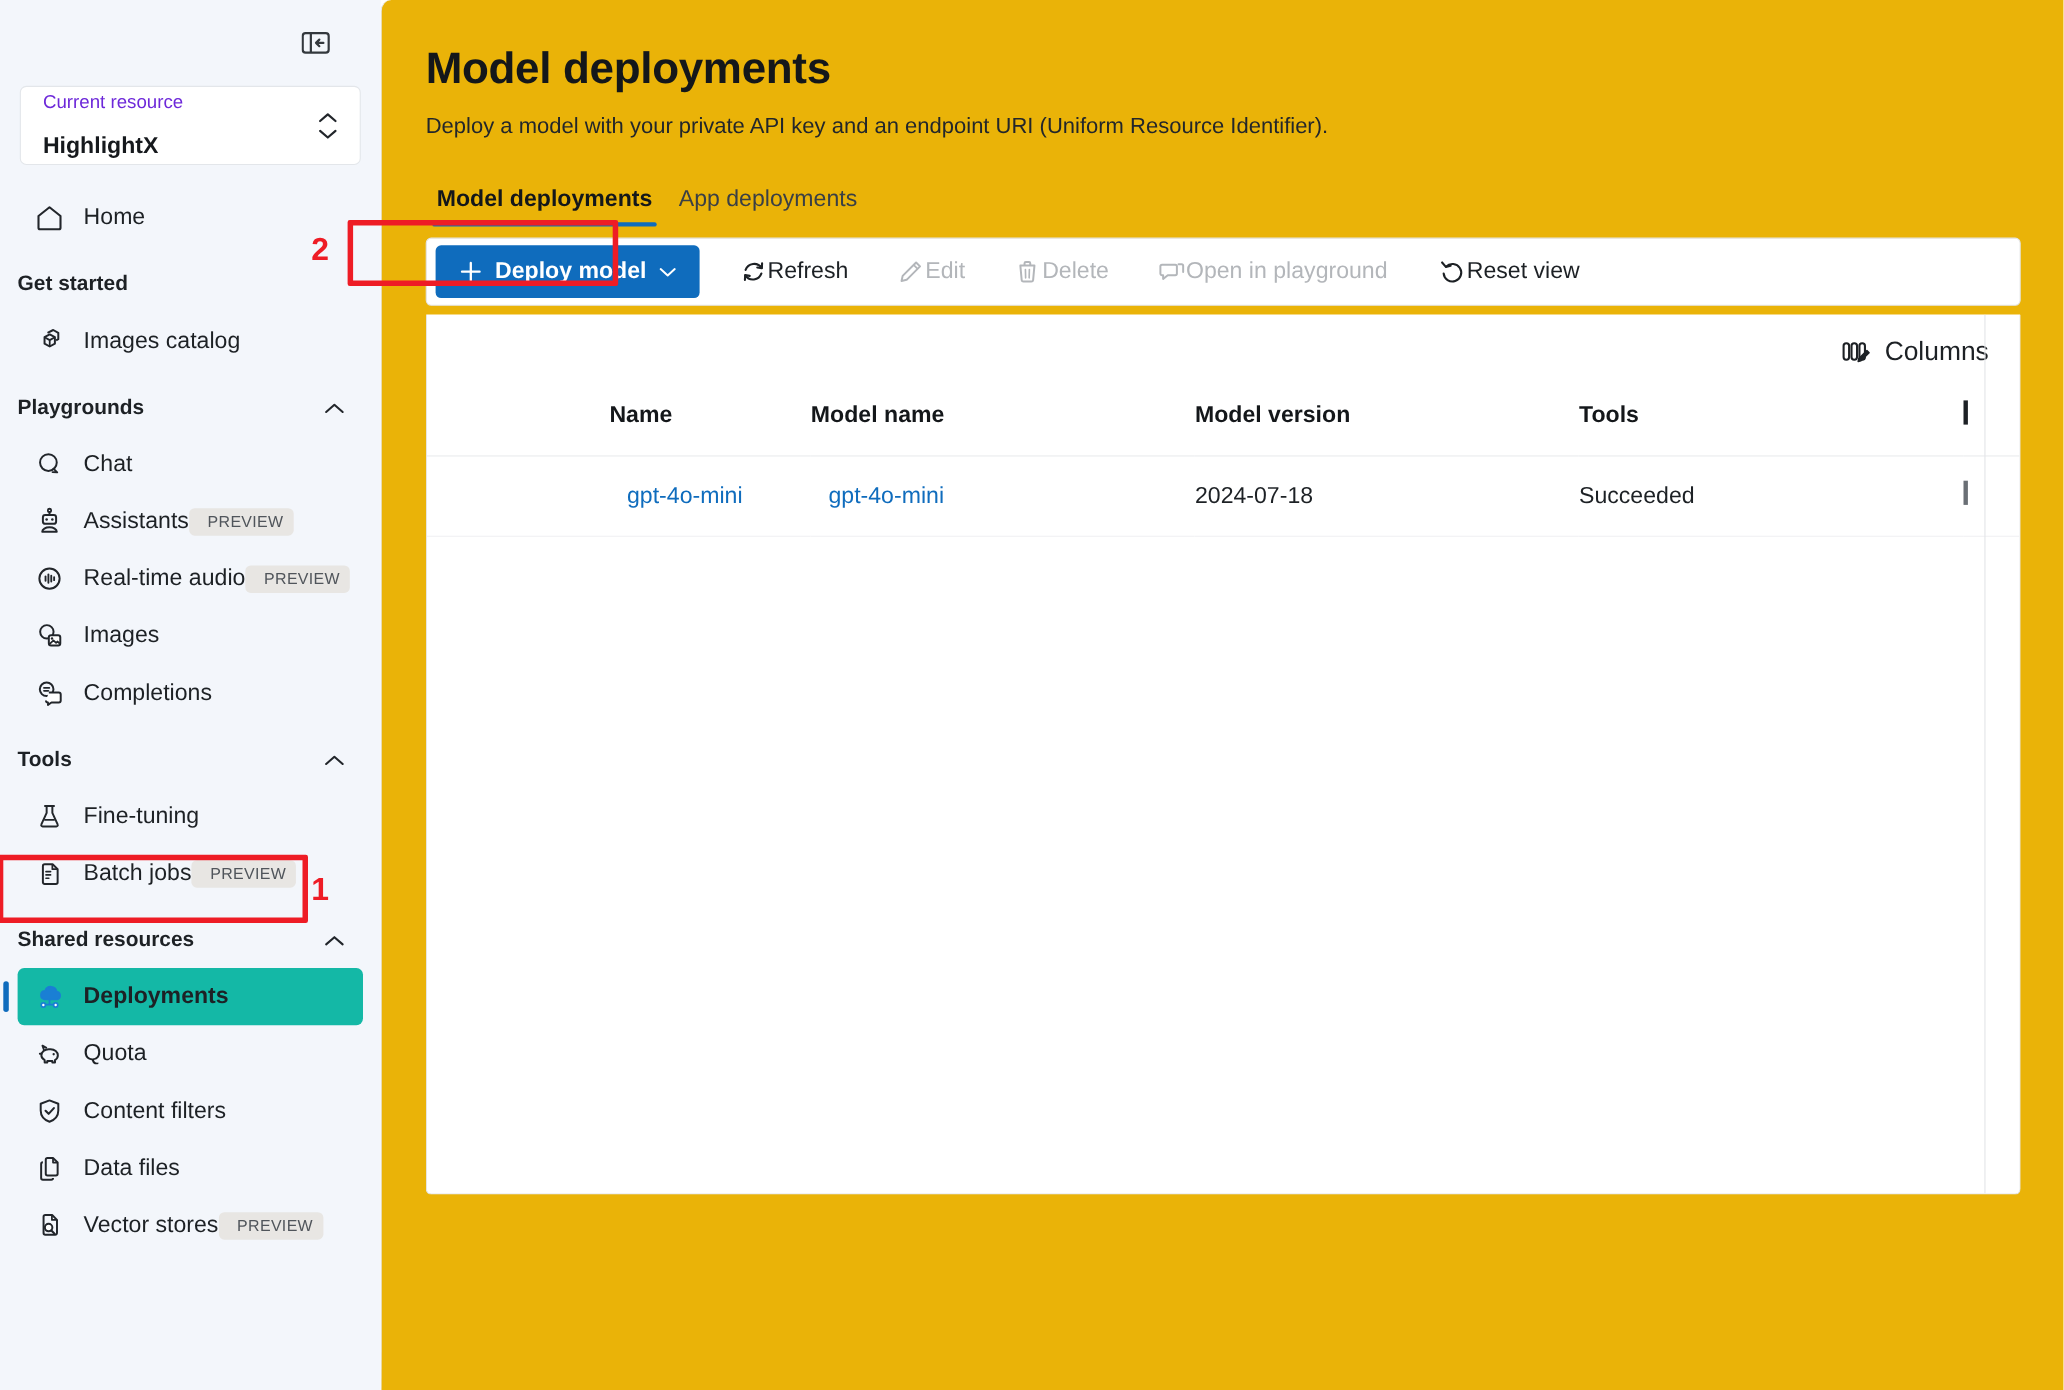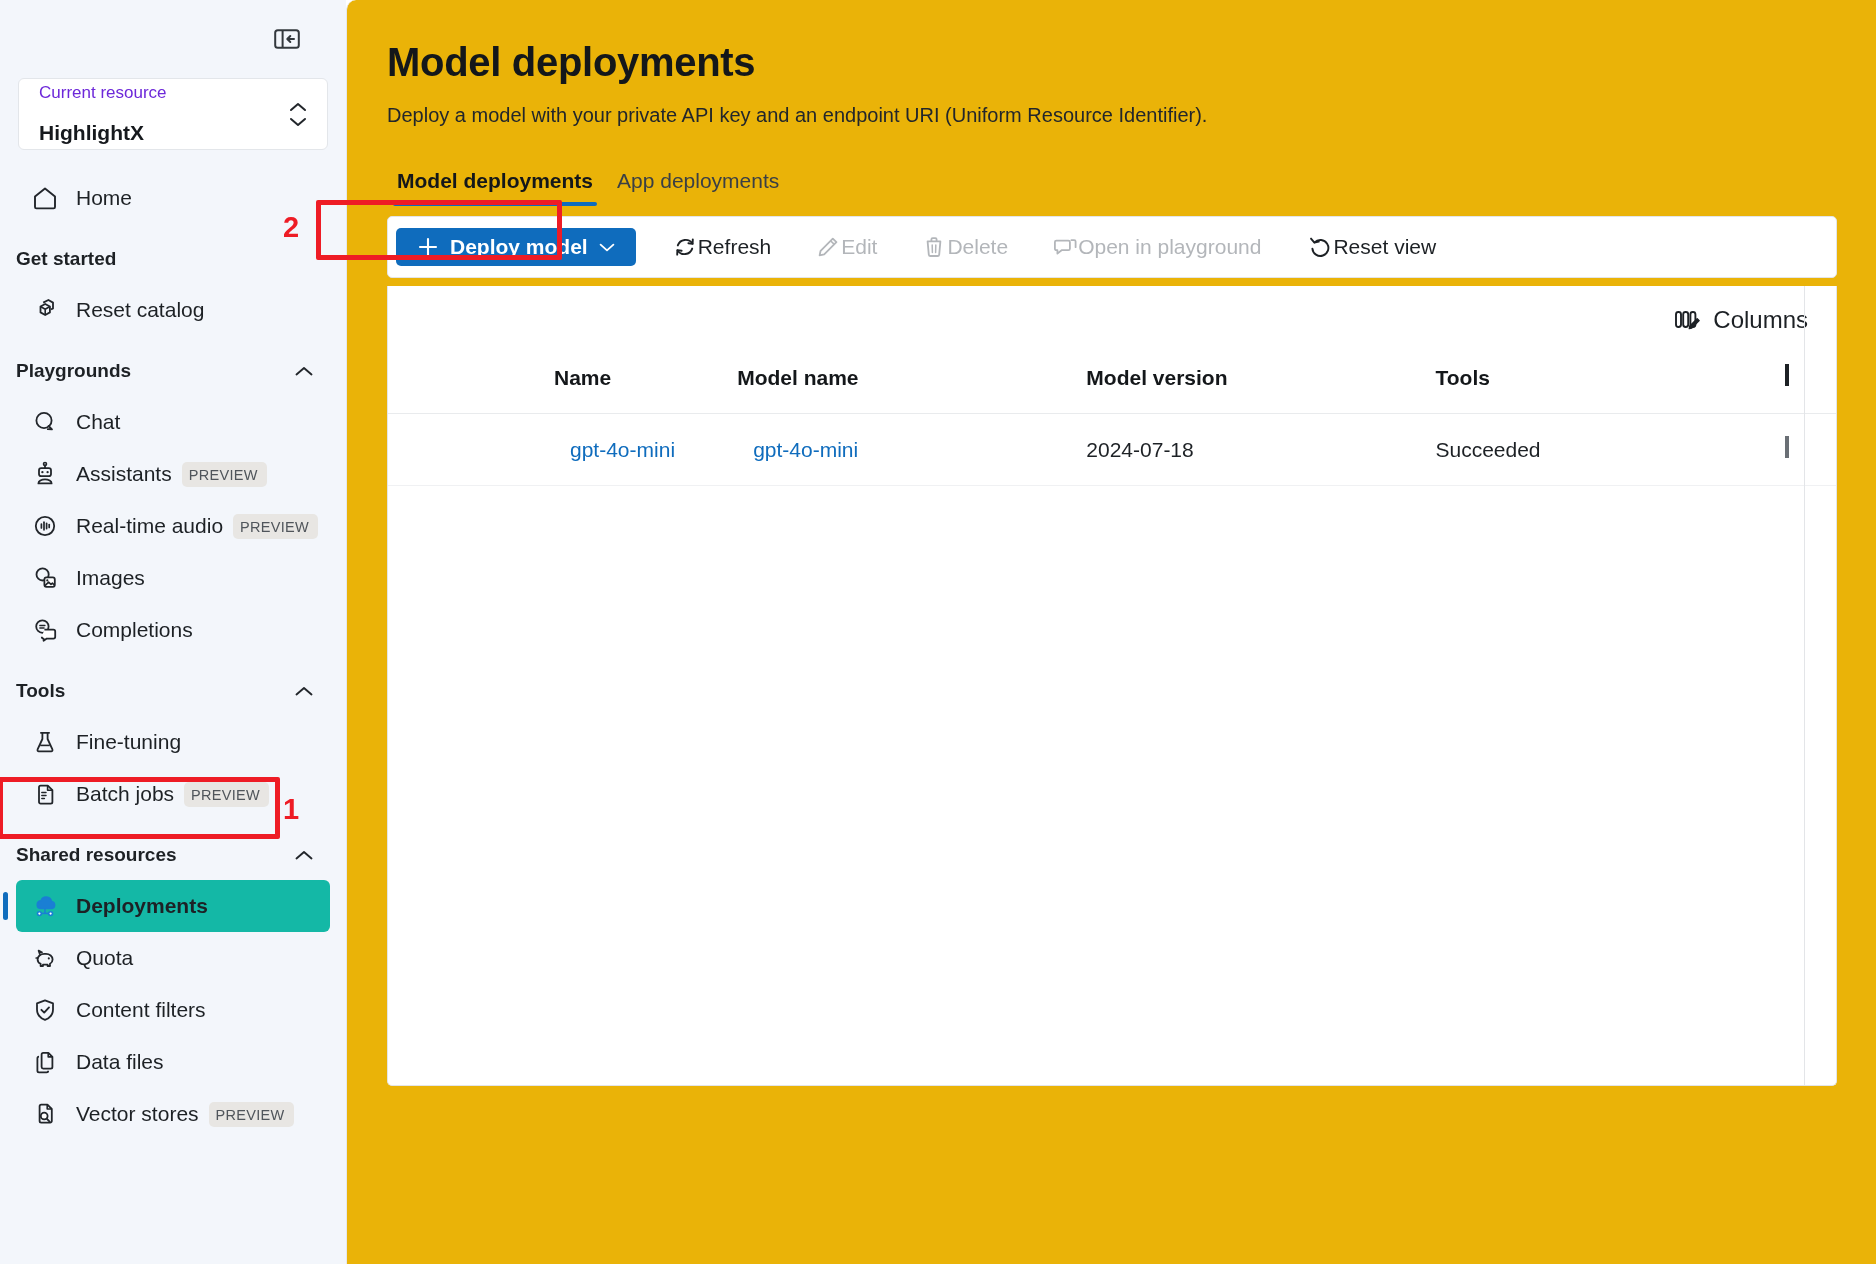--- a/index.html
+++ b/index.html
@@ -126,27 +126,26 @@
     margin-top: 10px;
     font-size: 19px;
     font-weight: 700;
     color: #1d2125;
     cursor: pointer;
   }
   .group-head.plain { cursor: default; }
 
   .badge {
     display: inline-block;
-    margin-left: 10px;
     background: #e8e6e3;
     color: #50555b;
     font-size: 14.5px;
     letter-spacing: 0.3px;
     line-height: 14px;
-    padding: 6px 9px 5px 7px;
+    padding: 6px 9px 5px 17px;
     border-radius: 5px;
     vertical-align: middle;
     white-space: nowrap;
   }
 
   
   #main {
     position: absolute;
     left: 346px; top: 0;
     width: 1530px; height: 1264px;
@@ -215,21 +214,21 @@
     font-size: 21px;
     color: #1d2125;
     white-space: nowrap;
   }
   .tb-btn.disabled { color: #b3b6ba; cursor: default; }
   .tb-primary {
     background: #0f6cbd;
     color: #ffffff;
     font-weight: 700;
     border-radius: 5px;
-    height: 38px;
+    height: 48px;
     padding: 0 20px;
     gap: 10px;
   }
 
   .table-card {
     margin-top: 8px;
     width: 1450px;
     height: 800px;
     border: 1px solid #e3e5e8;
     border-top: none;
@@ -360,21 +359,21 @@
         <span>Get started</span>
       </div>
       <div class="nav-item">
         <span class="ico">
           <svg width="28" height="28" viewBox="0 0 28 28">
             <path d="M9.5 10.5 L14.2 8 L18.9 10.5 V16.4 L14.2 19 L9.5 16.4 Z" fill="none" stroke="#22262b" stroke-width="1.8" stroke-linejoin="round"></path>
             <path d="M14.2 13.2 L9.5 10.5 M14.2 13.2 L18.9 10.5 M14.2 13.2 V19" fill="none" stroke="#22262b" stroke-width="1.6"></path>
             <path d="M12.2 6.6 L17.4 4 L22 6.6 V12.4 L20 13.5" fill="none" stroke="#22262b" stroke-width="1.8" stroke-linejoin="round"></path>
           </svg>
         </span>
-        <span class="lbl">Reset catalog</span>
+        <span class="lbl">Images catalog</span>
       </div>
 
       <div class="group-head">
         <span>Playgrounds</span>
         <span>
           <svg width="20" height="12" viewBox="0 0 20 12">
               <path d="M2.5 9.5 L10 3 L17.5 9.5" fill="none" stroke="#22262b" stroke-width="1.9" stroke-linecap="round" stroke-linejoin="round"></path>
             </svg>
         </span>
       </div>

